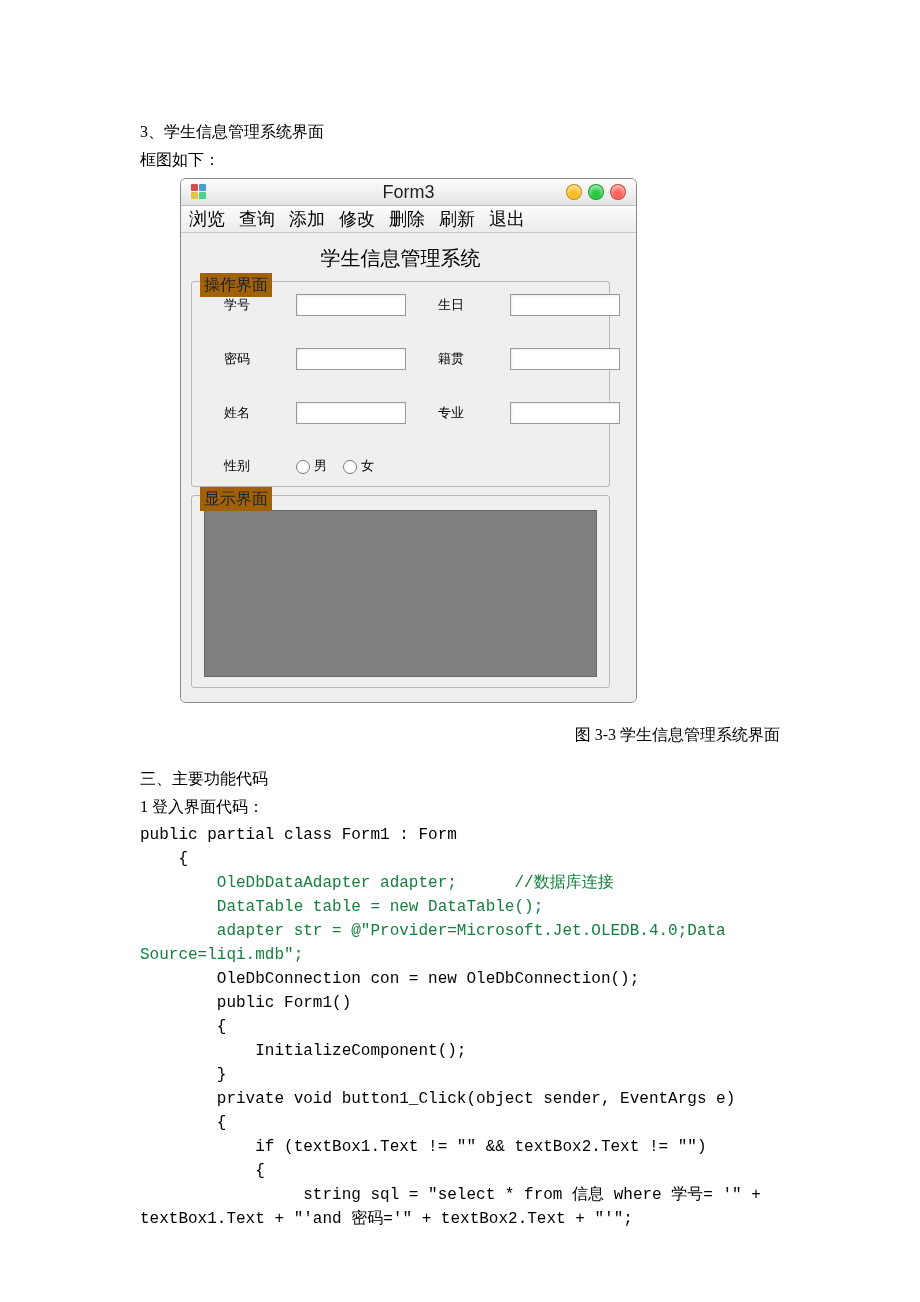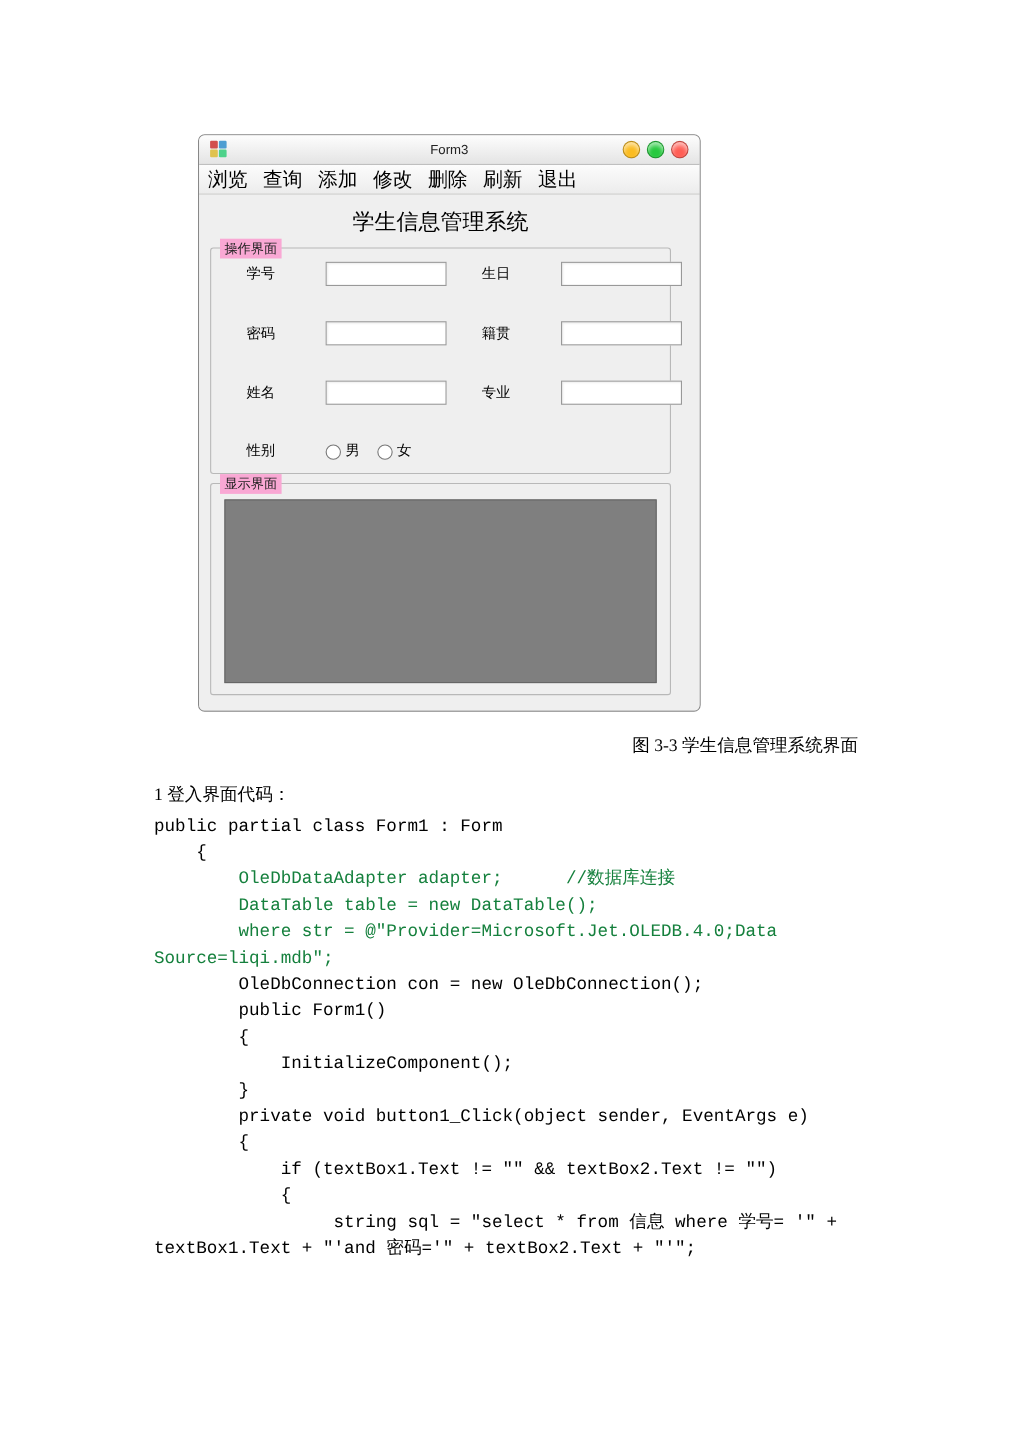--- a/index.html
+++ b/index.html
@@ -51,21 +51,21 @@
     width:7px;height:7px;margin:0 1px 1px 0;border-radius:1px;
   }
   .app-icon span:nth-child(1){background:#d24e4e;}
   .app-icon span:nth-child(2){background:#4e9ed2;}
   .app-icon span:nth-child(3){background:#e0c24e;}
   .app-icon span:nth-child(4){background:#4ed28a;}
   .titlebar .title-text {
     position: absolute;
     left: 0; right: 0;
     text-align: center;
-    font-size: 12px;
+    font-size: 18px;
     color: #222;
     pointer-events: none;
   }
   .traffic-lights {
     position: absolute;
     right: 10px; top: 5px;
     display: flex; gap: 6px;
   }
   .light {
     width: 14px; height: 14px; border-radius: 50%;
@@ -99,23 +99,23 @@
     border: 1px solid #b8b8b8;
     border-radius: 3px;
     position: relative;
     padding: 10px 10px 8px 10px;
     margin-top: 8px;
     background: #efefef;
   }
   .groupbox .legend {
     position: absolute;
     top: -9px; left: 8px;
-    background: #f9a8d4;
+    background: #a16207;
     padding: 0 4px;
-    font-size: 12px;
+    font-size: 16px;
     color: #222;
   }
   .form-grid {
     display: grid;
     grid-template-columns: 40px 110px 40px 110px;
     column-gap: 18px;
     row-gap: 8px;
     align-items: center;
     padding: 2px 12px;
     font-size: 13px;
@@ -153,20 +153,22 @@
     font-size: 16px;
     white-space: pre;
     line-height: 1.5;
   }
   .code .r { color: #15803d; }
 </style>
 </head>
 <body>
 <div class="page">
 
+  <p class="para">3、学生信息管理系统界面</p>
+  <p class="para">框图如下：</p>
 
   <div class="figure-wrap">
     <div class="mac-window">
 
       <div class="titlebar">
         <div class="app-icon">
           <span></span>
             <span></span>
             <span></span>
             <span></span>
@@ -221,27 +223,28 @@
         <div class="groupbox">
           <div class="legend">显示界面</div>
           <div class="display-panel"></div>
         </div>
       </div>
     </div>
   </div>
 
   <div class="figure-caption">图 3-3 学生信息管理系统界面</div>
 
+  <p class="para">三、主要功能代码</p>
   <p class="para">1 登入界面代码：</p>
 
   <div class="code"><span>public partial class Form1 : Form</span>
 <span>    {</span>
 <span class="r">        OleDbDataAdapter adapter;</span><span class="r">      //数据库连接</span>
 <span class="r">        DataTable table = new DataTable();</span>
-<span class="r">        where str = @"Provider=Microsoft.Jet.OLEDB.4.0;Data </span>
+<span class="r">        adapter str = @"Provider=Microsoft.Jet.OLEDB.4.0;Data </span>
 <span class="r">Source=liqi.mdb";</span>
 <span>        OleDbConnection con = new OleDbConnection();</span>
 <span>        public Form1()</span>
 <span>        {</span>
 <span>            InitializeComponent();</span>
 <span>        }</span>
 <span>        private void button1_Click(object sender, EventArgs e)</span>
 <span>        {</span>
 <span>            if (textBox1.Text != "" &amp;&amp; textBox2.Text != "")</span>
 <span>            {</span>

